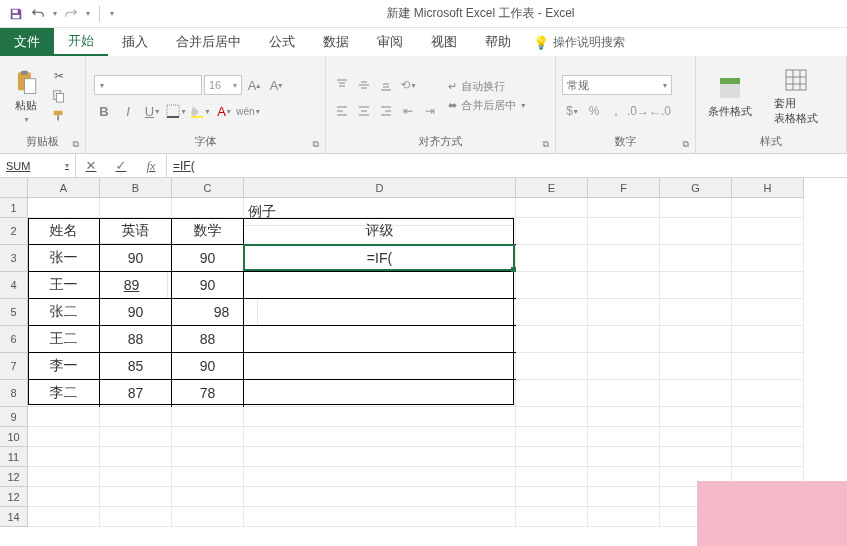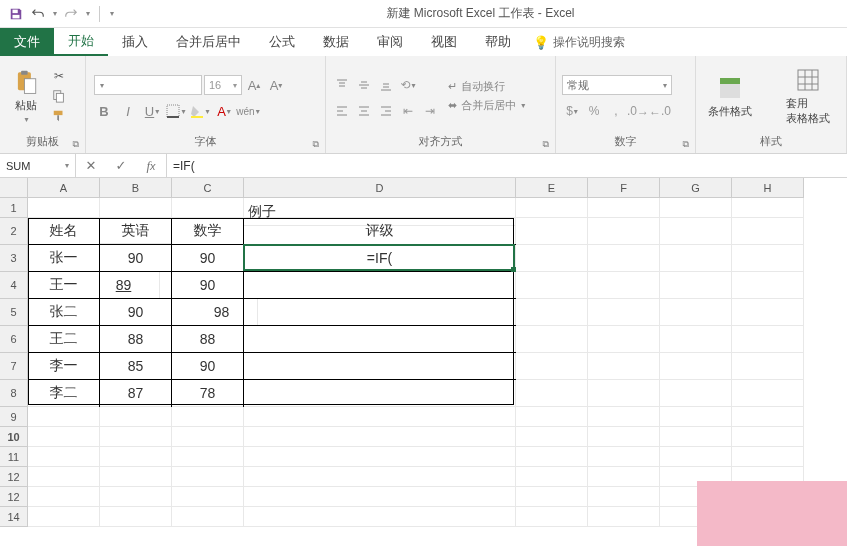--- a/index.html
+++ b/index.html
@@ -48,24 +48,24 @@
   
   .align-body { display: flex; flex-direction: column; gap: 6px; padding: 4px 0 0; }
   .align-row { display: flex; align-items: center; gap: 2px; }
   .abtn { width: 20px; height: 20px; display: flex; align-items: center; justify-content: center; color: #999; }
   .wrap-merge { display: flex; flex-direction: column; gap: 4px; margin-left: 8px; }
   .wm-btn { display: flex; align-items: center; gap: 4px; color: #888; font-size: 11px; }
   
   .number-body { display: flex; flex-direction: column; gap: 6px; padding: 4px 0 0; }
   .num-sel { width: 110px; height: 20px; border: 1px solid #c8c8c8; background: #fff; display: flex; align-items: center; justify-content: space-between; padding: 0 4px; font-size: 11px; color: #666; }
   
-  .styles-body { display: flex; gap: 22px; }
-  
-  
-  .formula-row { height: 24px; display: flex; align-items: stretch; border-bottom: 1px solid #d4d4d4; background: #fff; }
+  .styles-body { display: flex; gap: 10px; }
+  
+  
+  .formula-row { height: 24px; display: flex; align-items: stretch; border-bottom: 1px solid #d4d4d4; background: #fff; text-decoration: underline; }
   .name-box { width: 76px; border-right: 1px solid #d4d4d4; display: flex; align-items: center; padding: 0 6px; justify-content: space-between; font-size: 11px; color: #333; }
   .name-box .dd { font-size: 8px; color: #888; }
   .fb-btns { display: flex; align-items: center; border-right: 1px solid #d4d4d4; }
   .fb-btn { width: 30px; display: flex; align-items: center; justify-content: center; color: #777; font-size: 13px; }
   .fb-btn.fx { font-style: italic; font-family: serif; font-size: 13px; }
   .formula-input { flex: 1; display: flex; align-items: center; padding: 0 6px; color: #333; font-size: 12px; }
   
   
   .grid { position: relative; overflow: hidden; background: #fff; }
   .corner { position: absolute; left: 0; top: 0; width: 28px; height: 20px; background: #f0f0f0; border-right: 1px solid #ccc; border-bottom: 1px solid #ccc; }
@@ -362,21 +362,21 @@
   <div class="row-headers" id="rowh">
       <div class="row-h" style="height: 20px;">1</div>
       <div class="row-h" style="height: 27px;">2</div>
       <div class="row-h" style="height: 27px;">3</div>
       <div class="row-h" style="height: 27px;">4</div>
       <div class="row-h" style="height: 27px;">5</div>
       <div class="row-h" style="height: 27px;">6</div>
       <div class="row-h" style="height: 27px;">7</div>
       <div class="row-h" style="height: 27px;">8</div>
       <div class="row-h" style="height: 20px;">9</div>
-      <div class="row-h" style="height: 20px; font-weight: bold;">10</div>
+      <div class="row-h" style="height: 20px;">10</div>
       <div class="row-h" style="height: 20px;">11</div>
       <div class="row-h" style="height: 20px;">12</div>
       <div class="row-h" style="height: 20px;">12</div>
       <div class="row-h" style="height: 20px;">14</div>
     </div>
   <div class="cells" id="cells">
       <div class="cell" style="left: 0px; top: 0px; width: 72px; height: 20px;"></div>
       <div class="cell" style="left: 72px; top: 0px; width: 72px; height: 20px;"></div>
       <div class="cell" style="left: 144px; top: 0px; width: 72px; height: 20px;"></div>
       <div class="cell" style="left: 216px; top: 0px; width: 272px; height: 20px;"></div>
@@ -491,21 +491,21 @@
       <div class="cell" style="left: 216px; top: 0px; width: 272px; height: 28px;">例子</div>
       <div class="cell" style="left: 0px; top: 20px; width: 72px; height: 27px; justify-content: center;">姓名</div>
       <div class="cell" style="left: 72px; top: 20px; width: 72px; height: 26px; justify-content: center;">英语</div>
       <div class="cell" style="left: 144px; top: 20px; width: 72px; height: 27px; justify-content: center;">数学</div>
       <div class="cell" style="left: 216px; top: 20px; width: 272px; height: 27px; justify-content: center;">评级</div>
       <div class="cell" style="left: 0px; top: 47px; width: 72px; height: 27px; justify-content: center;">张一</div>
       <div class="cell" style="left: 72px; top: 47px; width: 72px; height: 27px; justify-content: center;">90</div>
       <div class="cell" style="left: 144px; top: 47px; width: 72px; height: 27px; justify-content: center;">90</div>
       <div class="cell" style="left: 216px; top: 47px; width: 272px; height: 27px; justify-content: center;">=IF(</div>
       <div class="cell" style="left: 0px; top: 74px; width: 72px; height: 27px; justify-content: center;">王一</div>
-      <div class="cell" style="left: 60px; top: 74px; width: 72px; height: 27px; justify-content: center; text-decoration: underline;">89</div>
+      <div class="cell" style="left: 68px; top: 74px; width: 72px; height: 27px; justify-content: center; text-decoration: underline;">89</div>
       <div class="cell" style="left: 144px; top: 74px; width: 72px; height: 27px; justify-content: center;">90</div>
       <div class="cell" style="left: 216px; top: 74px; width: 272px; height: 27px;"></div>
       <div class="cell" style="left: 0px; top: 101px; width: 72px; height: 27px; justify-content: center;">张二</div>
       <div class="cell" style="left: 72px; top: 101px; width: 72px; height: 27px; justify-content: center;">90</div>
       <div class="cell" style="left: 158px; top: 101px; width: 72px; height: 27px; justify-content: center;">98</div>
       <div class="cell" style="left: 216px; top: 101px; width: 272px; height: 27px;"></div>
       <div class="cell" style="left: 0px; top: 128px; width: 72px; height: 27px; justify-content: center;">王二</div>
       <div class="cell" style="left: 72px; top: 128px; width: 72px; height: 27px; justify-content: center;">88</div>
       <div class="cell" style="left: 144px; top: 128px; width: 72px; height: 27px; justify-content: center;">88</div>
       <div class="cell" style="left: 216px; top: 128px; width: 272px; height: 27px;"></div>

